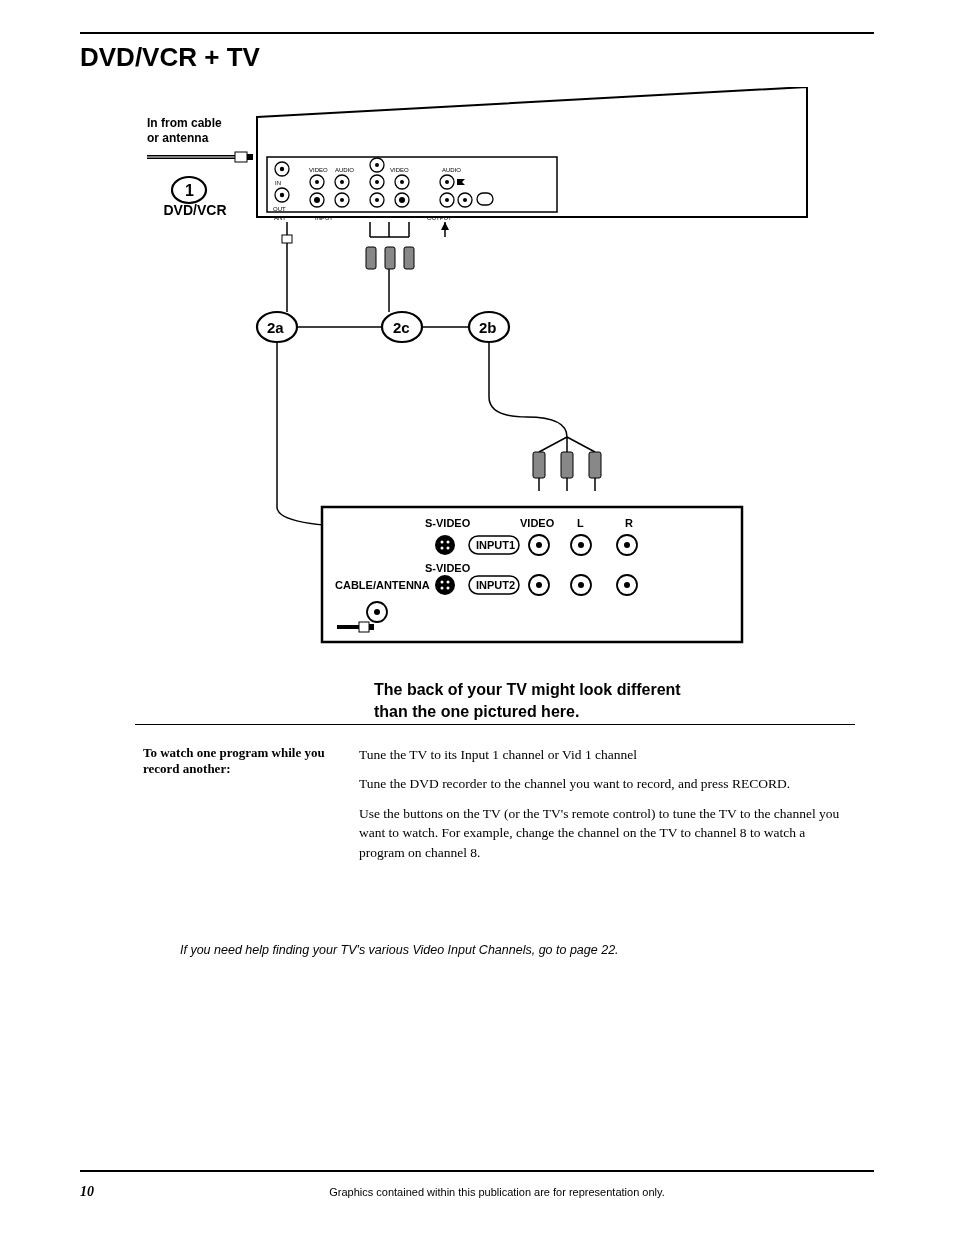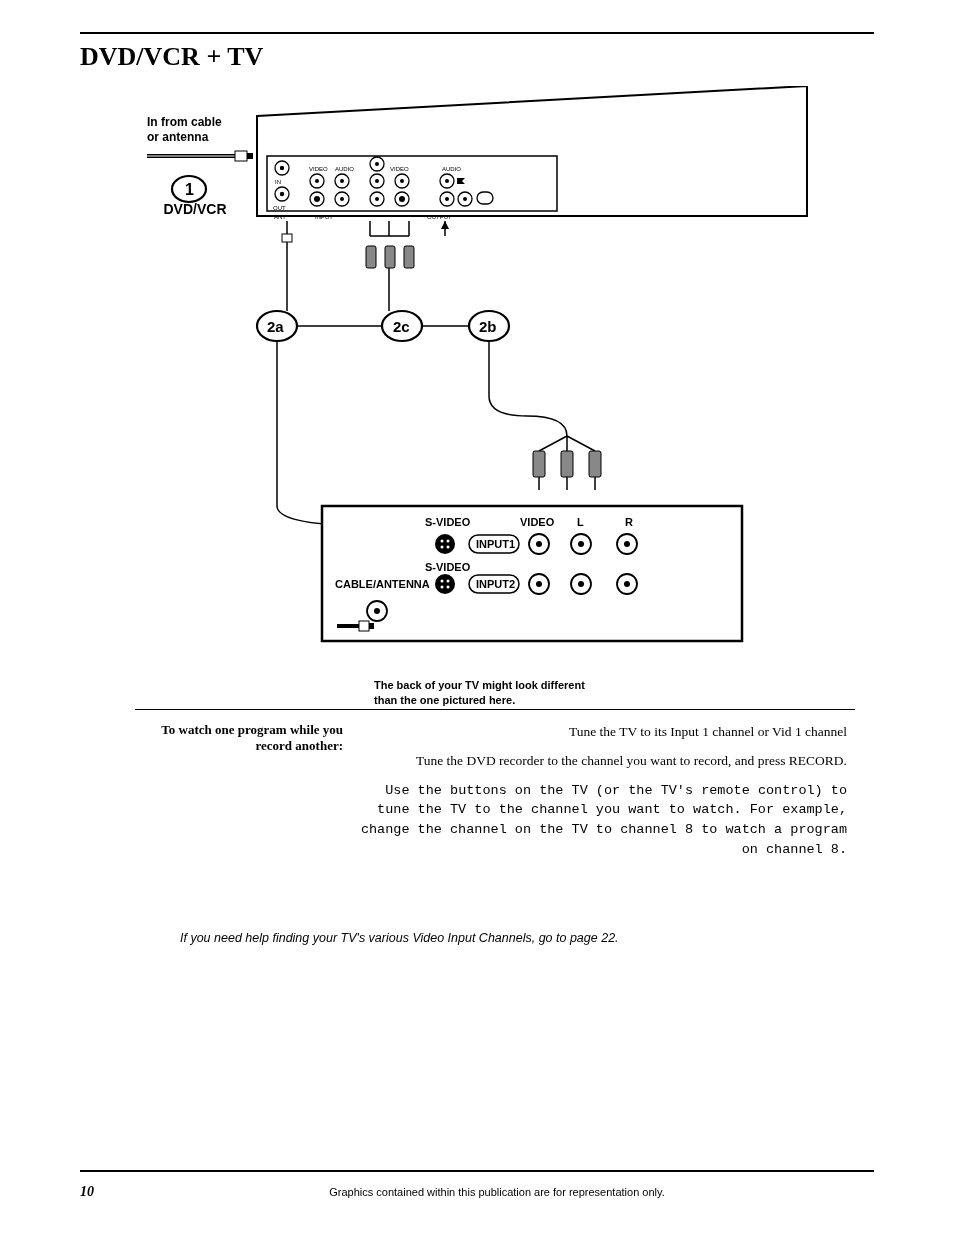--- a/index.html
+++ b/index.html
@@ -23,76 +23,75 @@
     color: #888;
     letter-spacing: 0.3px;
     margin: 0 0 2px 0;
   }
   .hr-top {
     border: 0;
     border-top: 2px solid #000;
     margin: 4px 0 8px 0;
   }
   .section-title {
-    font-family: Liberation Serif, serif;
+    font-family: Liberation Sans, sans-serif;
     font-weight: bold;
     font-size: 26px;
     margin: 2px 0 14px 0;
   }
   .diagram {
     display: block;
     margin: 0 auto;
   }
   .caption {
     font-family: Arial, Helvetica, sans-serif;
     font-weight: bold;
-    font-size: 11px;
+    font-size: 16px;
     line-height: 1.4;
     text-align: left;
     margin: 12px 0 0 294px;
     width: 380px;
   }
   .details-line {
     font-family: Arial, Helvetica, sans-serif;
     font-weight: bold;
     font-size: 12px;
     text-align: center;
     margin: 22px 0 50px 0;
   }
   .instr-table {
     width: 720px;
     margin: 0 0 0 55px;
     border-collapse: collapse;
     font-size: 14px;
   }
   .instr-table td {
     vertical-align: top;
-    padding: 12px 8px;
-    text-align: right;
+    padding: 20px 8px;
   }
   .instr-table tr.sep td {
     border-top: 1.5px solid #000;
   }
   .instr-table tr.bottom td {
     border-bottom: 1.5px solid #000;
   }
   .row-head {
     font-family: Georgia, 'Times New Roman', serif;
     font-weight: bold;
     font-size: 13px;
     width: 200px;
     padding-right: 12px;
   }
   .row-body {
     font-family: Georgia, 'Times New Roman', serif;
     font-size: 13.5px;
     line-height: 1.45;
   }
   .row-body p { margin: 0 0 10px 0; }
-  .row-body p:last-child { margin-bottom: 0; font-family: Liberation Mono, monospace; }
+  .row-body p:last-child { margin-bottom: 0; }
   .help-line {
     font-family: Arial, Helvetica, sans-serif;
     font-style: italic;
     font-size: 12.5px;
     margin: 60px 0 0 100px;
   }
   .footer {
     position: absolute;
     bottom: 35px;
     left: 80px;

